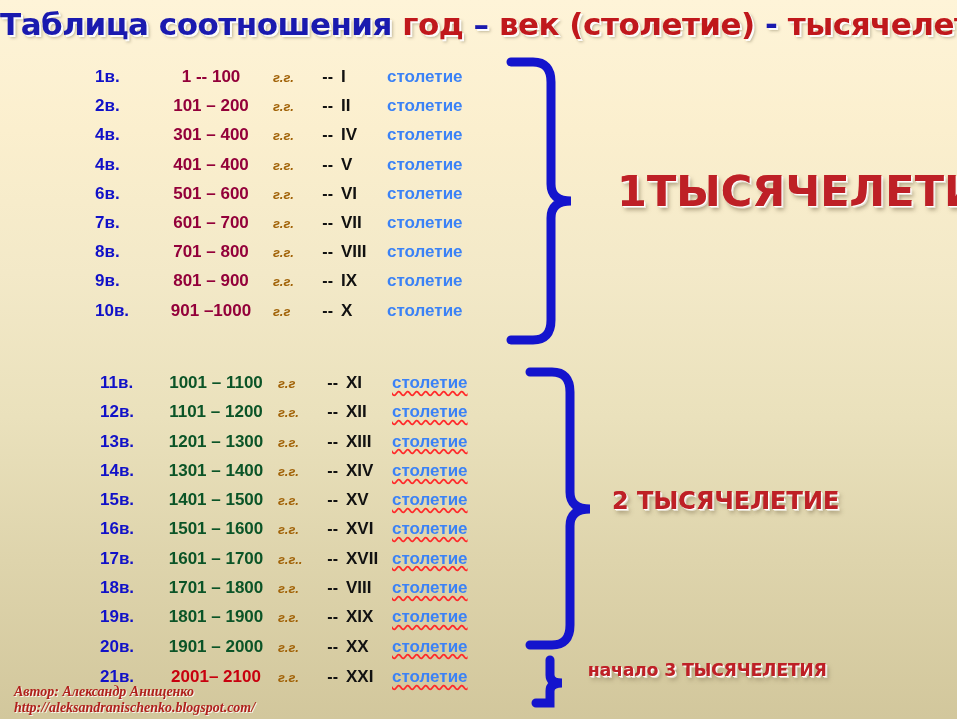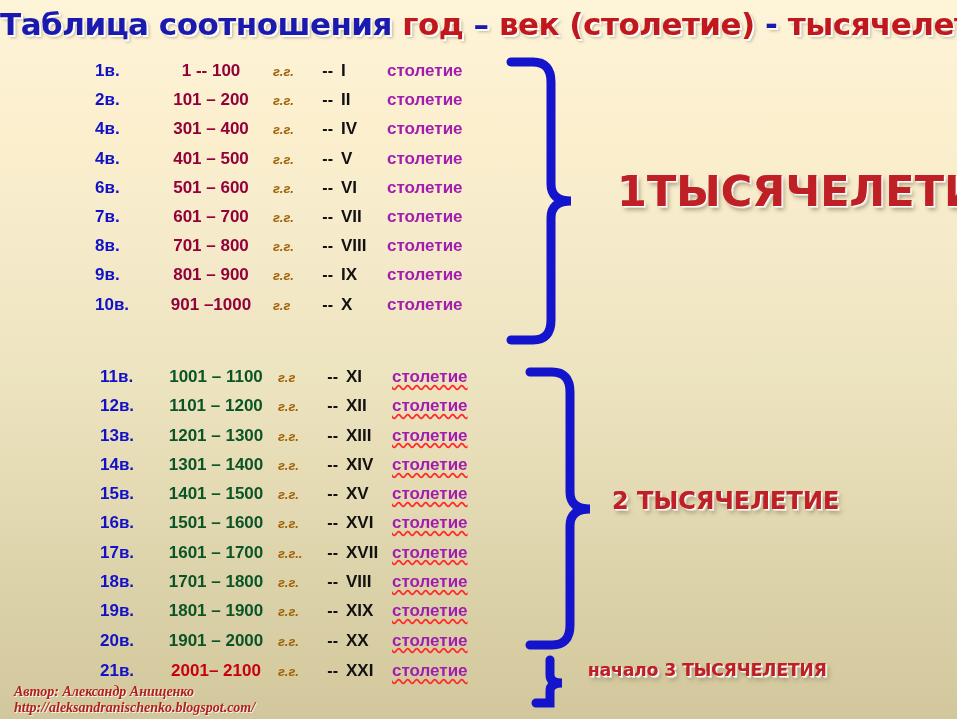--- a/index.html
+++ b/index.html
@@ -96,22 +96,23 @@
   .c-roman {
     display: inline-block;
     color: #111111;
     width: 46px;
     text-align: left;
     padding-left: 8px;
     font-size: 17px;
   }
   .c-word {
     display: inline-block;
-    color: #a21caf;
+    color: #3b82f6;
     font-size: 17px;
+    margin-top: 6px;
   }
   .b2 .c-word, .b3 .c-word {
     text-decoration: underline;
     text-decoration-color: #FF2A2A;
     text-decoration-style: wavy;
     text-decoration-skip-ink: none;
     text-underline-offset: 2px;
   }
 
   .block1 { position: absolute; left: 0; top: 0; }
@@ -166,21 +167,21 @@
 
 <div class="slide">
 
   <div class="title" id="title-host"><span class="t-blue">Таблица соотношения </span><span class="t-red">год </span><span class="t-blue">– </span><span class="t-red">век (столетие)</span><span class="t-blue"> - </span><span class="t-red">тысячелетие</span></div>
 
   <div class="rows">
     <div class="block1 b1" id="block1-host">
         <div class="row"><span class="c-cent">1в.</span><span class="c-years">1 -- 100</span><span class="c-gg">г.г.</span><span class="c-dash">--</span><span class="c-roman">I</span><span class="c-word">столетие</span></div>
         <div class="row"><span class="c-cent">2в.</span><span class="c-years">101 – 200</span><span class="c-gg">г.г.</span><span class="c-dash">--</span><span class="c-roman">II</span><span class="c-word">столетие</span></div>
         <div class="row"><span class="c-cent">4в.</span><span class="c-years">301 – 400</span><span class="c-gg">г.г.</span><span class="c-dash">--</span><span class="c-roman">IV</span><span class="c-word">столетие</span></div>
-        <div class="row"><span class="c-cent">4в.</span><span class="c-years">401 – 500</span><span class="c-gg">г.г.</span><span class="c-dash">--</span><span class="c-roman">V</span><span class="c-word">столетие</span></div>
+        <div class="row"><span class="c-cent">4в.</span><span class="c-years">401 – 400</span><span class="c-gg">г.г.</span><span class="c-dash">--</span><span class="c-roman">V</span><span class="c-word">столетие</span></div>
         <div class="row"><span class="c-cent">6в.</span><span class="c-years">501 – 600</span><span class="c-gg">г.г.</span><span class="c-dash">--</span><span class="c-roman">VI</span><span class="c-word">столетие</span></div>
         <div class="row"><span class="c-cent">7в.</span><span class="c-years">601 – 700</span><span class="c-gg">г.г.</span><span class="c-dash">--</span><span class="c-roman">VII</span><span class="c-word">столетие</span></div>
         <div class="row"><span class="c-cent">8в.</span><span class="c-years">701 – 800</span><span class="c-gg">г.г.</span><span class="c-dash">--</span><span class="c-roman">VIII</span><span class="c-word">столетие</span></div>
         <div class="row"><span class="c-cent">9в.</span><span class="c-years">801 – 900</span><span class="c-gg">г.г.</span><span class="c-dash">--</span><span class="c-roman">IX</span><span class="c-word">столетие</span></div>
         <div class="row"><span class="c-cent">10в.</span><span class="c-years">901 –1000</span><span class="c-gg">г.г</span><span class="c-dash">--</span><span class="c-roman">X</span><span class="c-word">столетие</span></div>
       </div>
     <div class="block2 b2" id="block2-host">
         <div class="row"><span class="c-cent">11в.</span><span class="c-years">1001 – 1100</span><span class="c-gg">г.г</span><span class="c-dash">--</span><span class="c-roman">XI</span><span class="c-word">столетие</span></div>
         <div class="row"><span class="c-cent">12в.</span><span class="c-years">1101 – 1200</span><span class="c-gg">г.г.</span><span class="c-dash">--</span><span class="c-roman">XII</span><span class="c-word">столетие</span></div>
         <div class="row"><span class="c-cent">13в.</span><span class="c-years">1201 – 1300</span><span class="c-gg">г.г.</span><span class="c-dash">--</span><span class="c-roman">XIII</span><span class="c-word">столетие</span></div>

